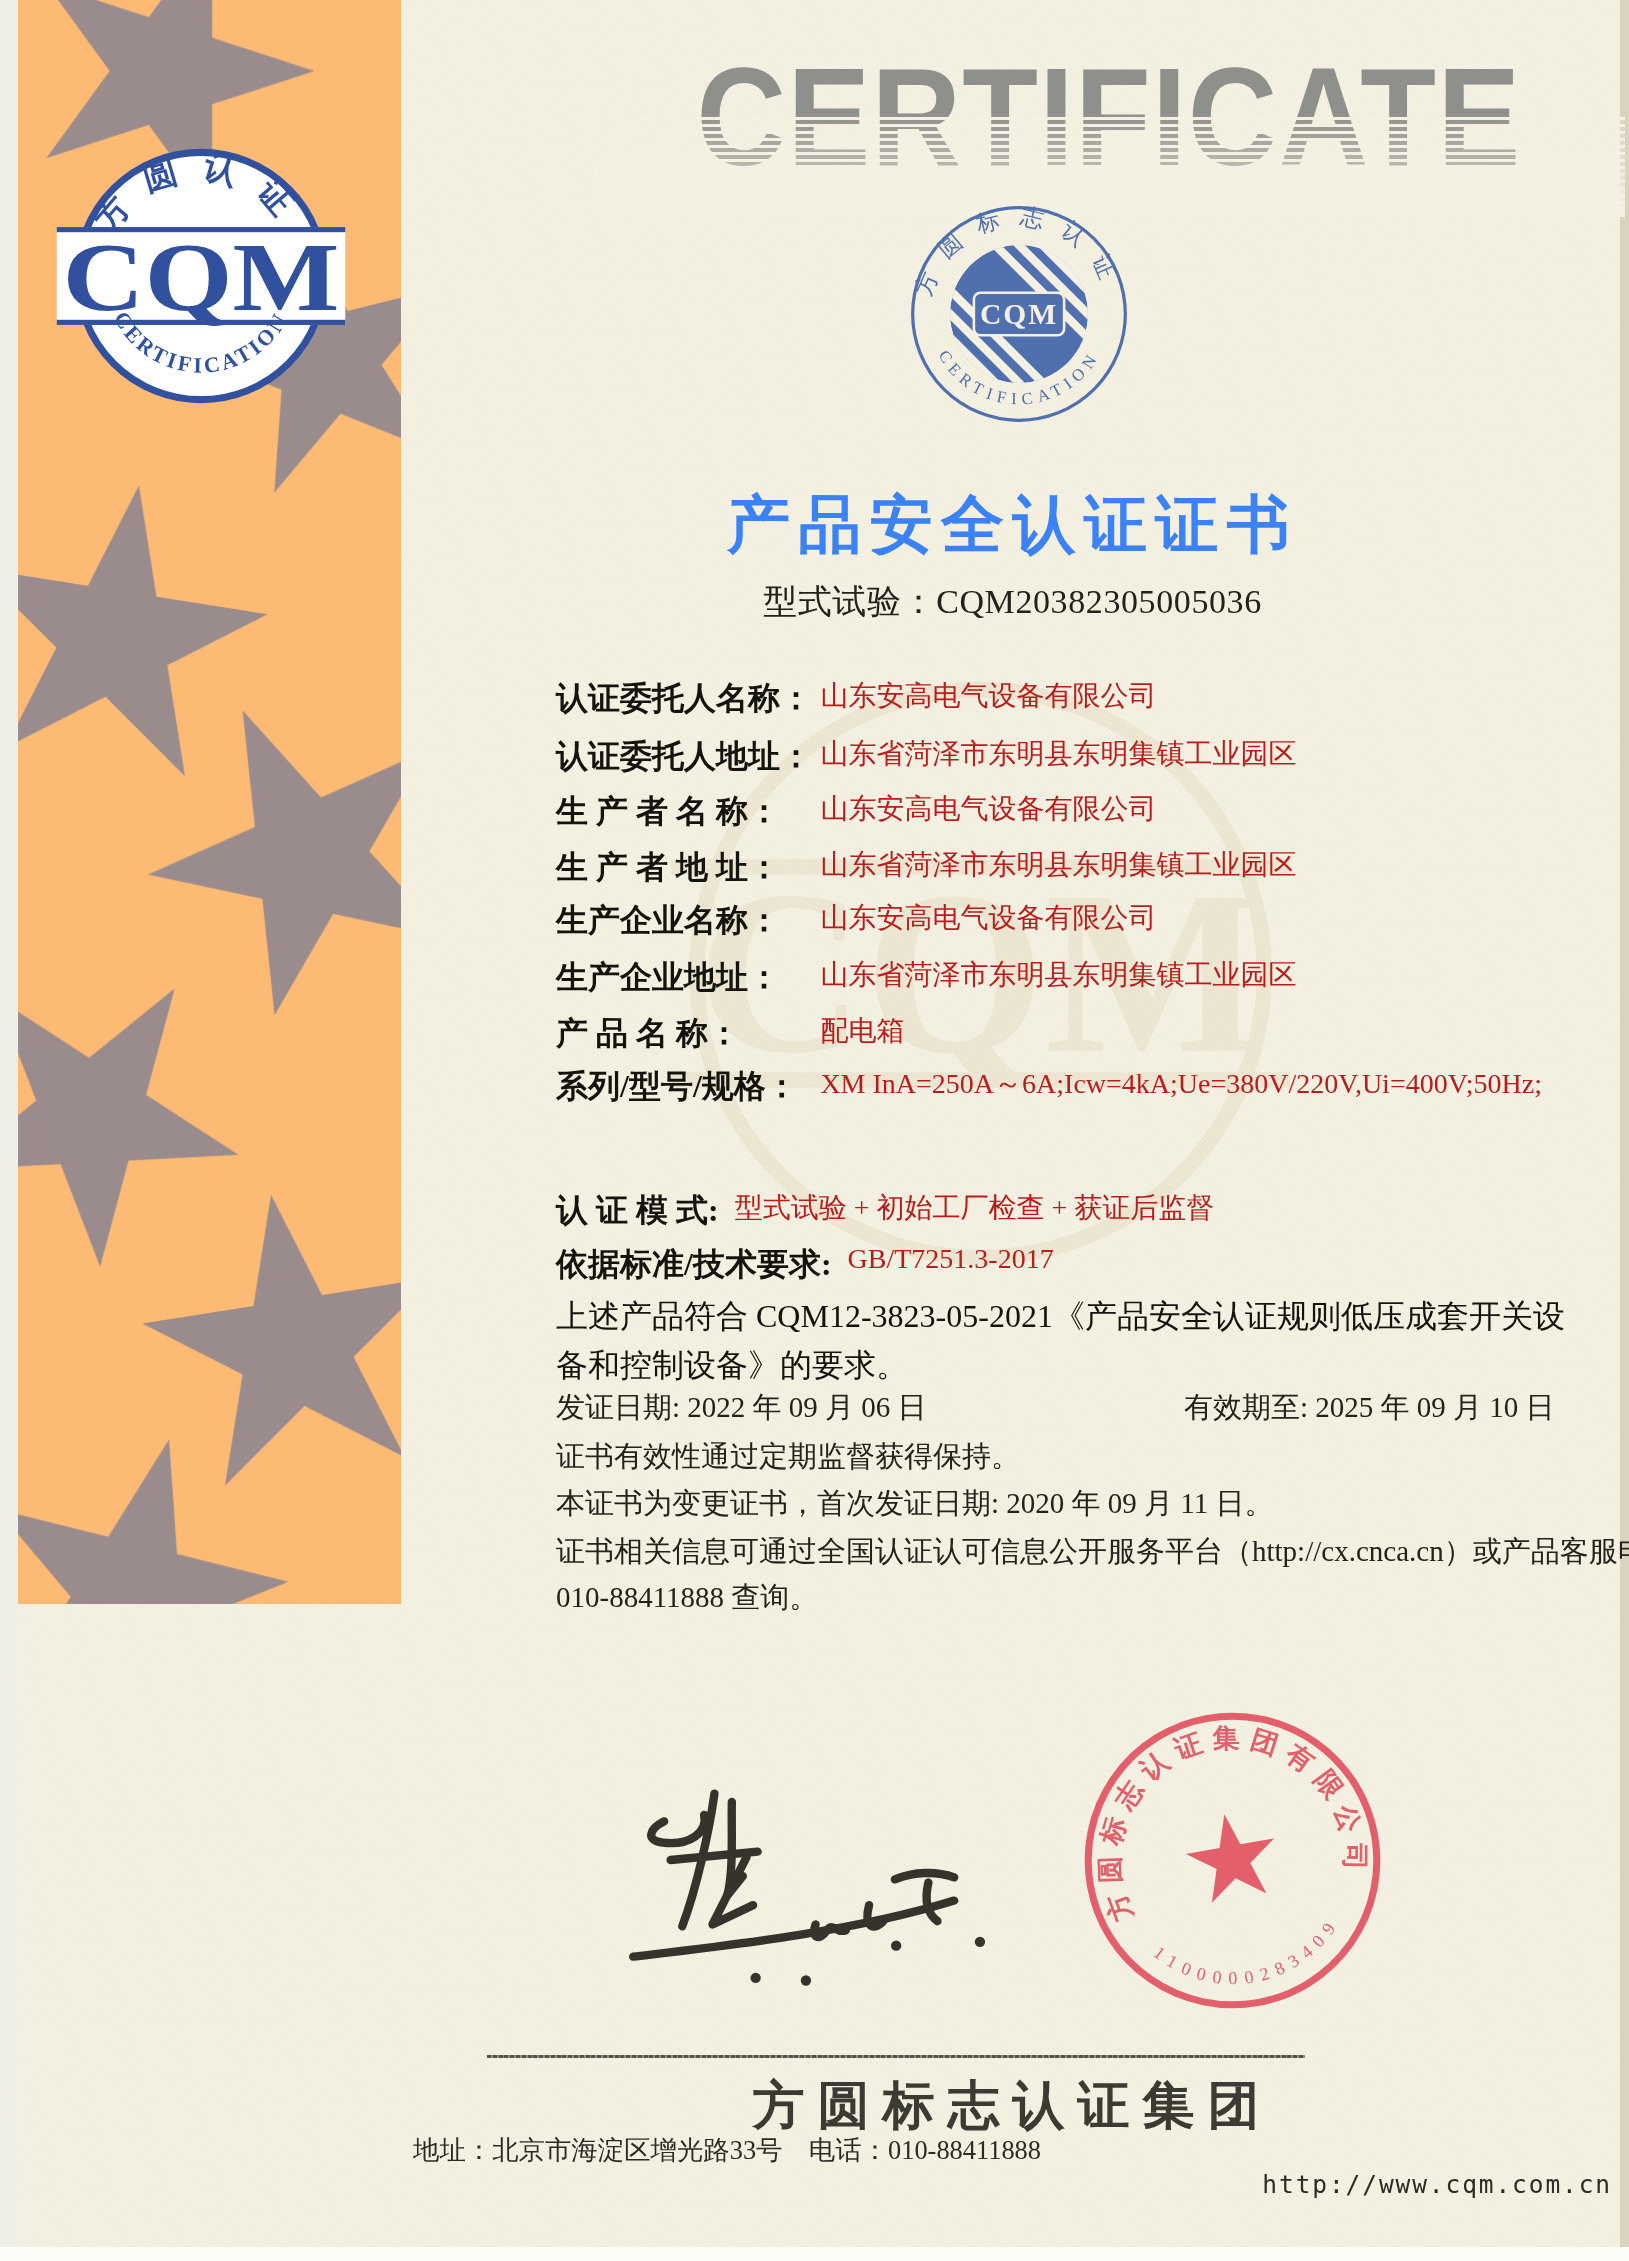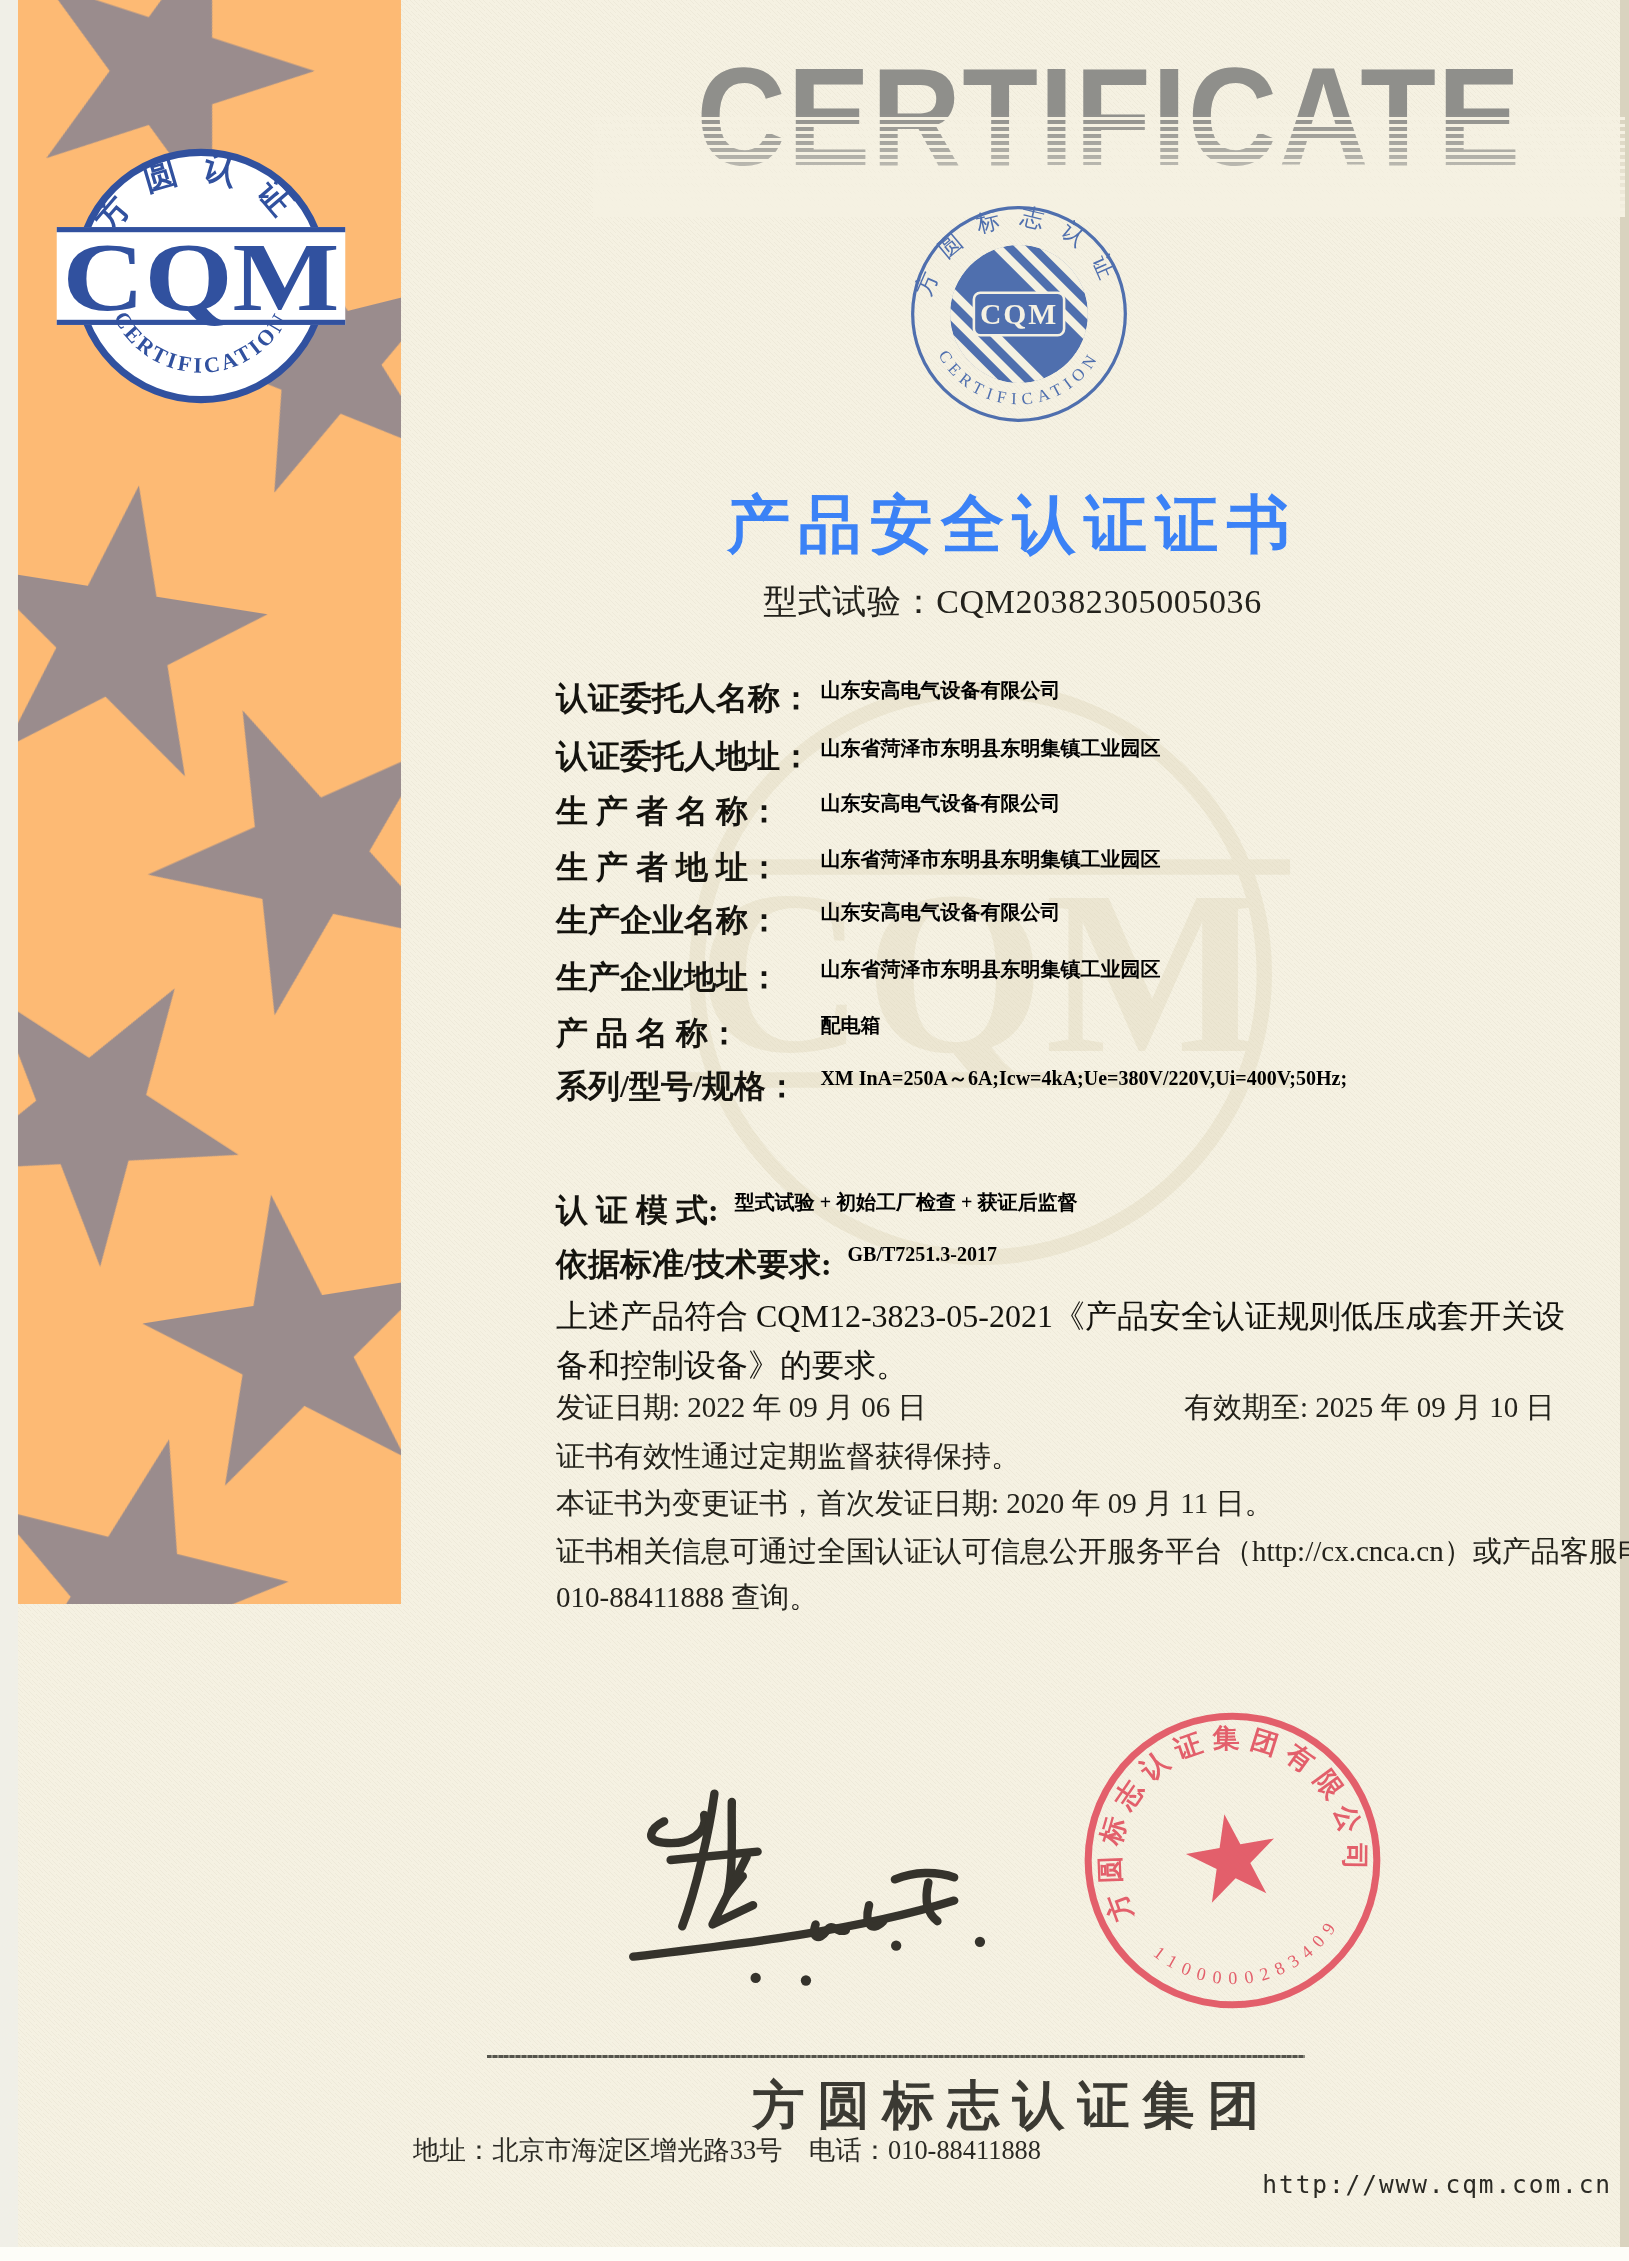--- a/index.html
+++ b/index.html
@@ -47,21 +47,21 @@
     position:absolute;left:413px;top:482px;width:1199px;text-align:center;
     font-size:63px;font-weight:bold;letter-spacing:8.4px;color:#3b82f6;white-space:nowrap;
   }
   .certno{
     position:absolute;left:413px;top:579px;width:1199px;text-align:center;
     font-size:34px;color:#23221c;letter-spacing:0.6px;
   }
   
   .row{position:absolute;left:556px;display:flex;align-items:flex-start;white-space:nowrap;}
   .row .lab{font-weight:bold;font-size:32px;color:#14130e;width:258px;flex:none;}
-  .row .val{font-size:20px;color:#000000;margin-left:6.4px;font-weight:bold;}
+  .row .val{font-size:28px;color:#b91c1c;margin-left:6.4px;}
   .wide .lab{width:auto;}
   .wide .val{margin-left:16px;}
   .para{
     position:absolute;left:556px;width:1028px;
     font-size:32px;font-weight:normal;color:#14130e;line-height:49px;
   }
   .bodyline{position:absolute;left:556px;font-size:29px;color:#23221b;white-space:nowrap;}
   .expiry{position:absolute;left:1184px;font-size:29px;color:#23221b;white-space:nowrap;}
   
   .signature{position:absolute;left:593px;top:1773px;}

